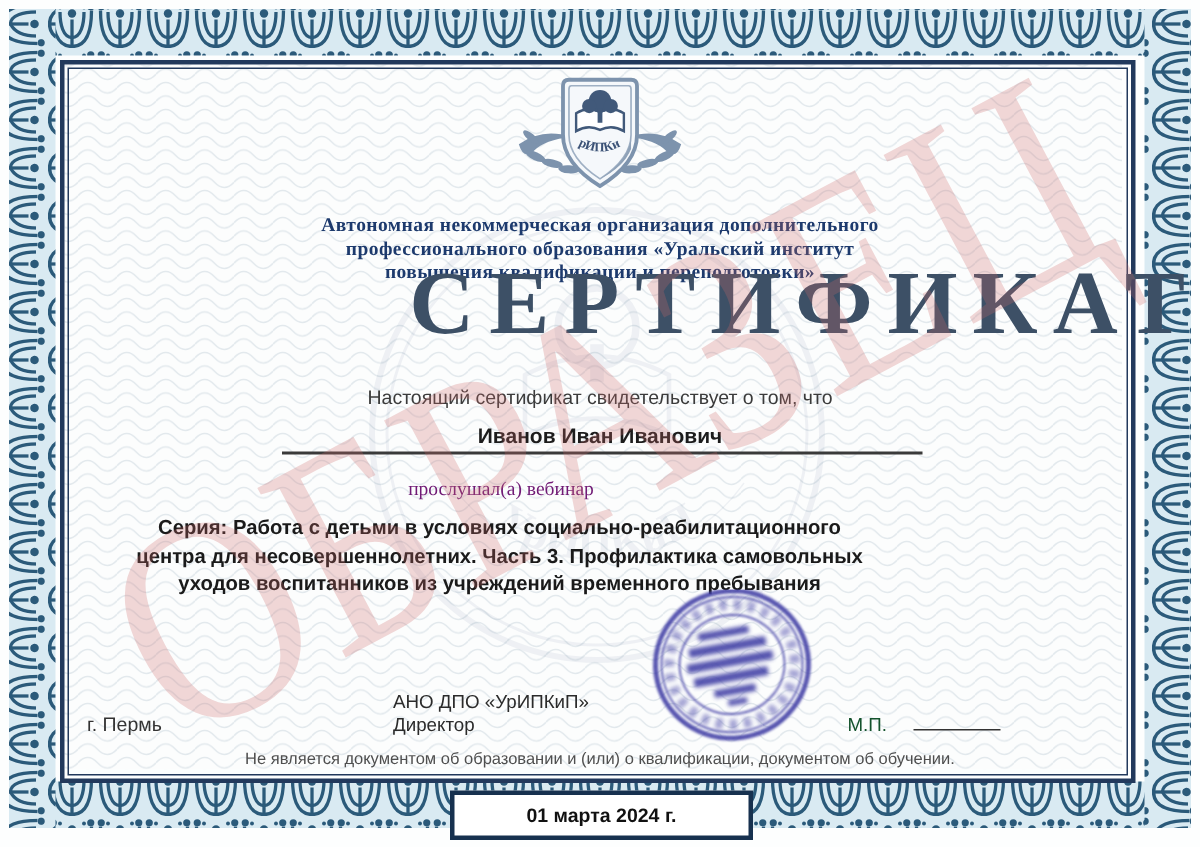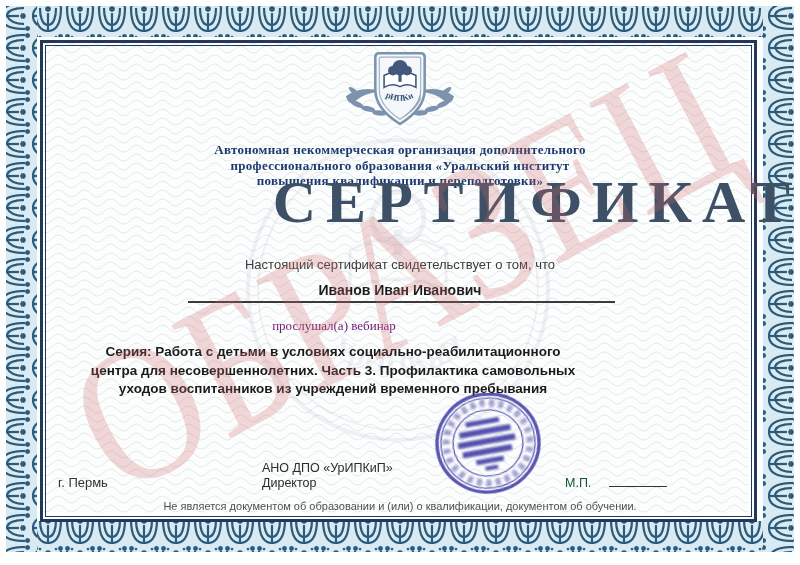--- a/index.html
+++ b/index.html
@@ -215,17 +215,18 @@
       <div>Директор</div>
     </div>
 
     <div class="mp">
       <span>М.П.</span>
       <span class="sig-line"></span>
     </div>
 
     <div class="disclaimer">Не является документом об образовании и (или) о квалификации, документом об обучении.</div>
 
+    <div class="datebox">01 марта 2024 г.</div>
   </div>
 
   <div class="watermark">ОБРАЗЕЦ</div>
 
 </div>
 
 </body></html>

